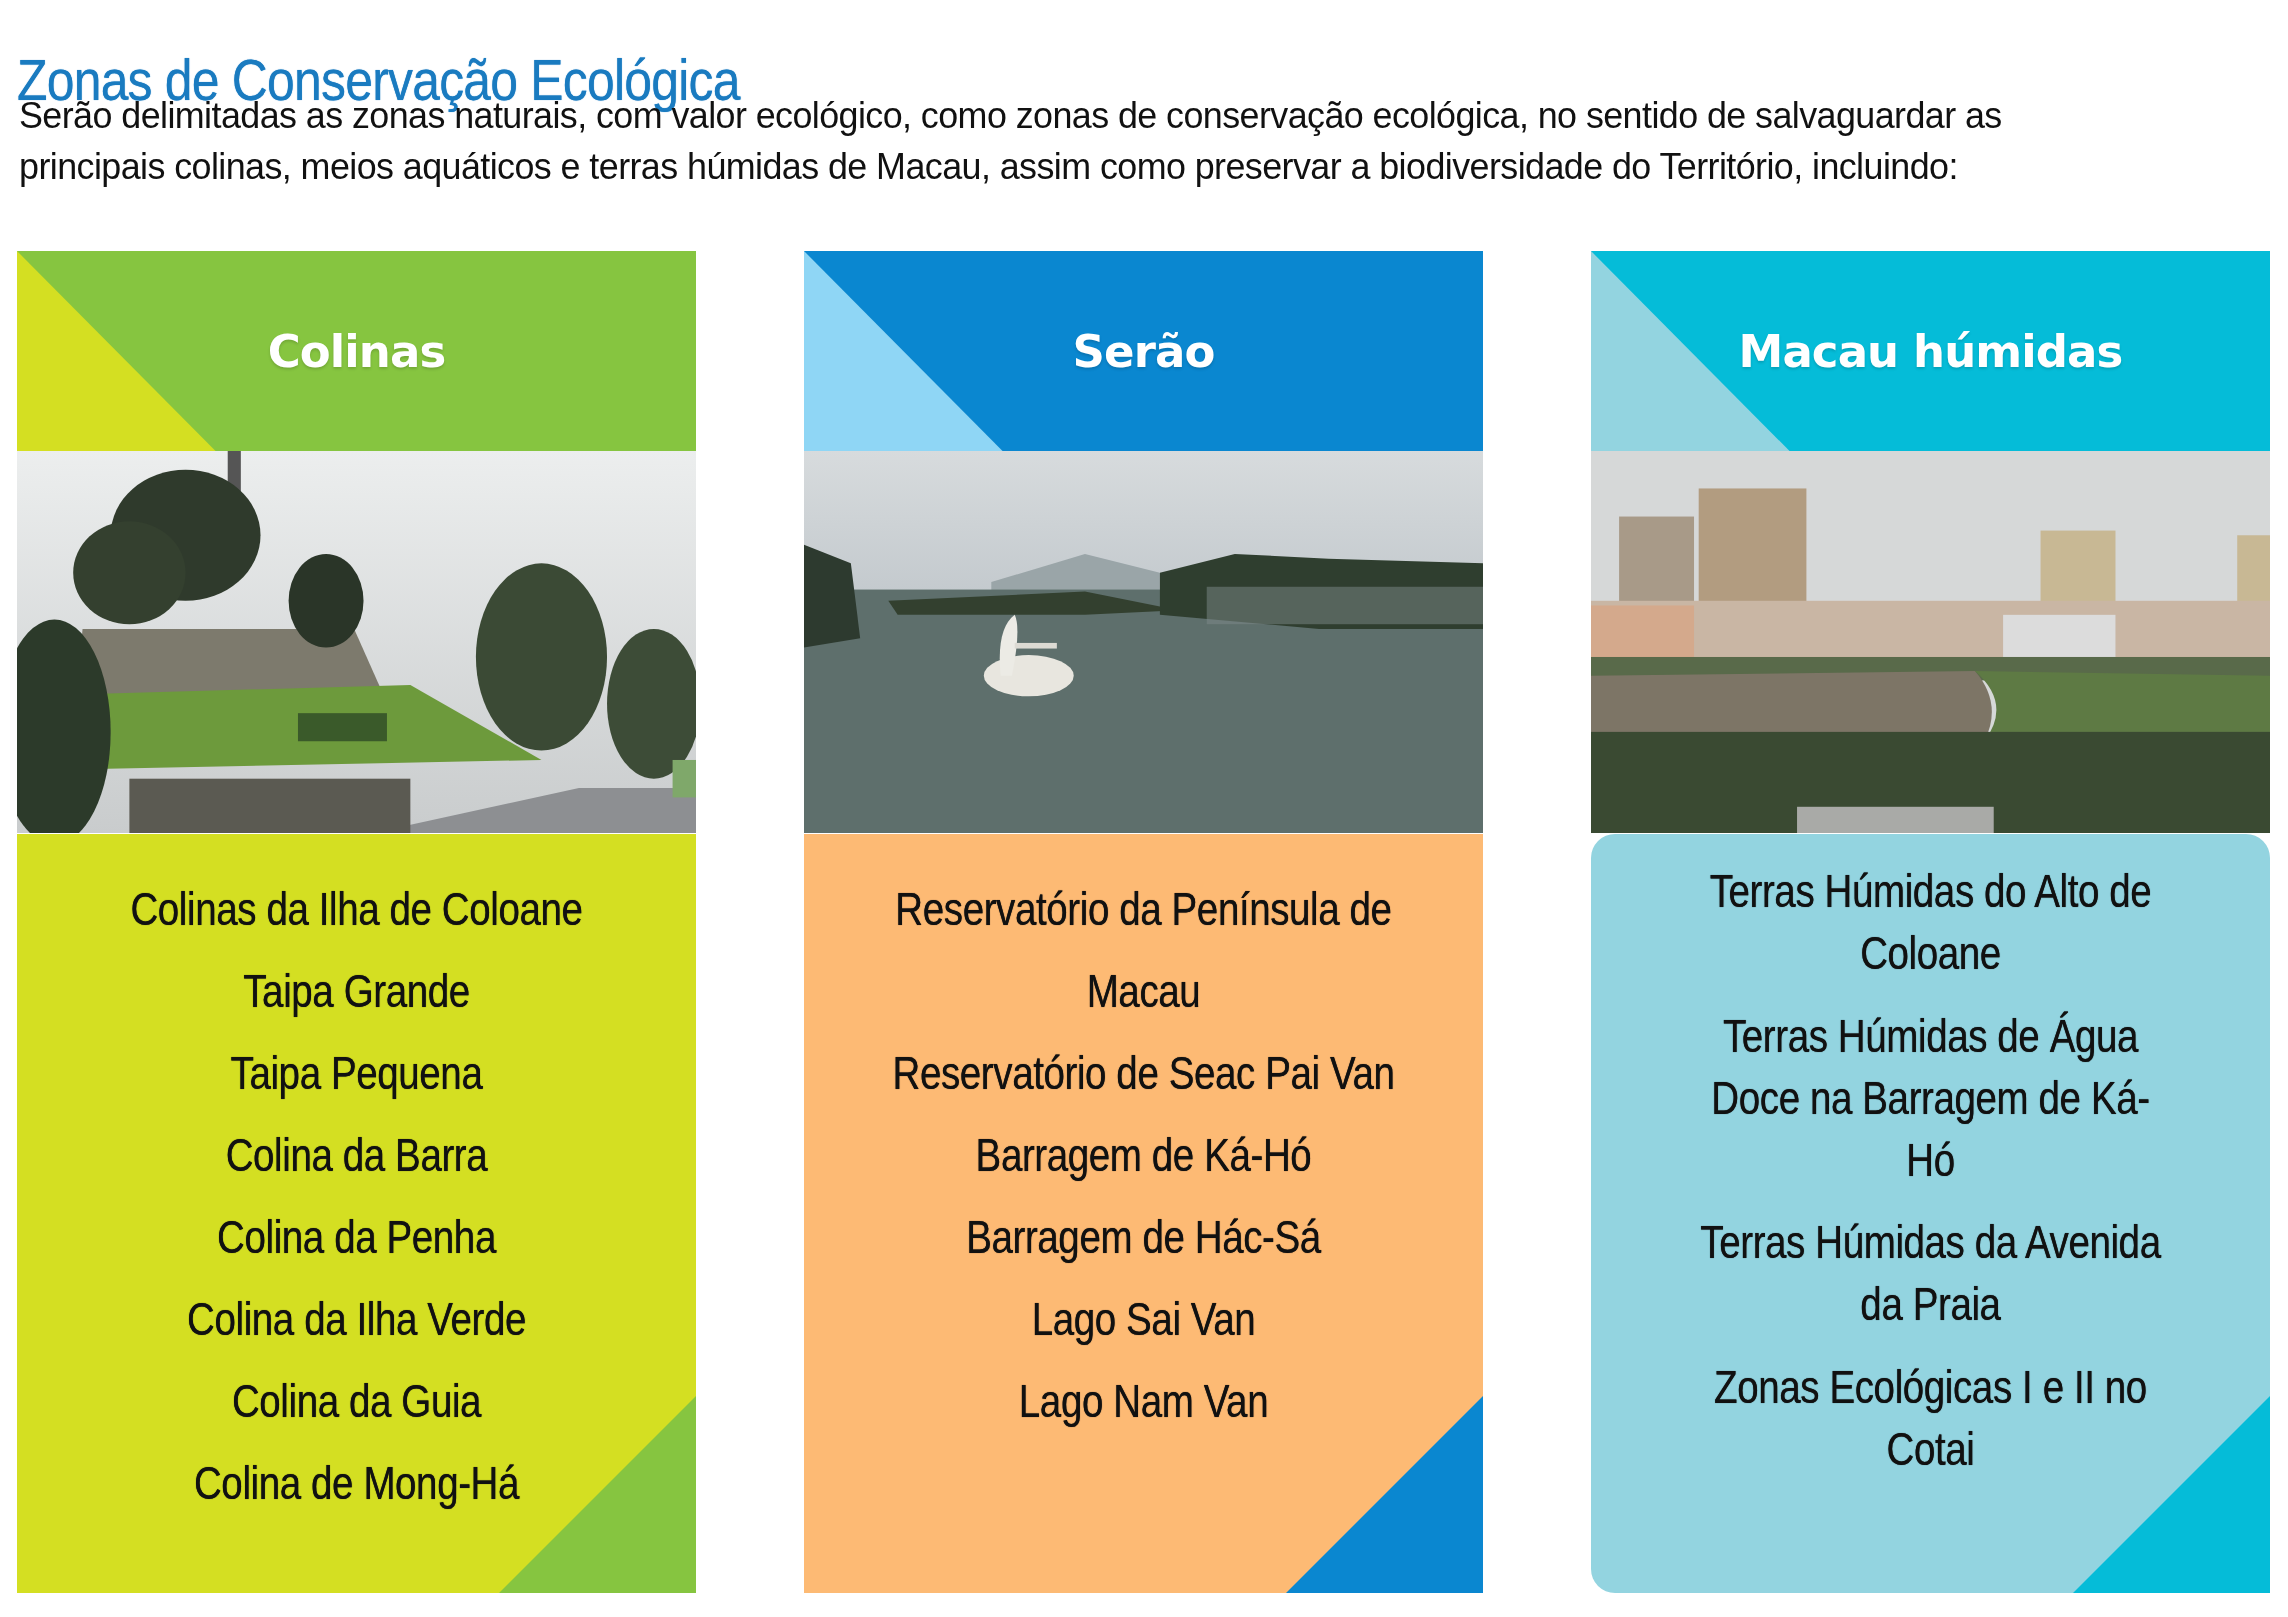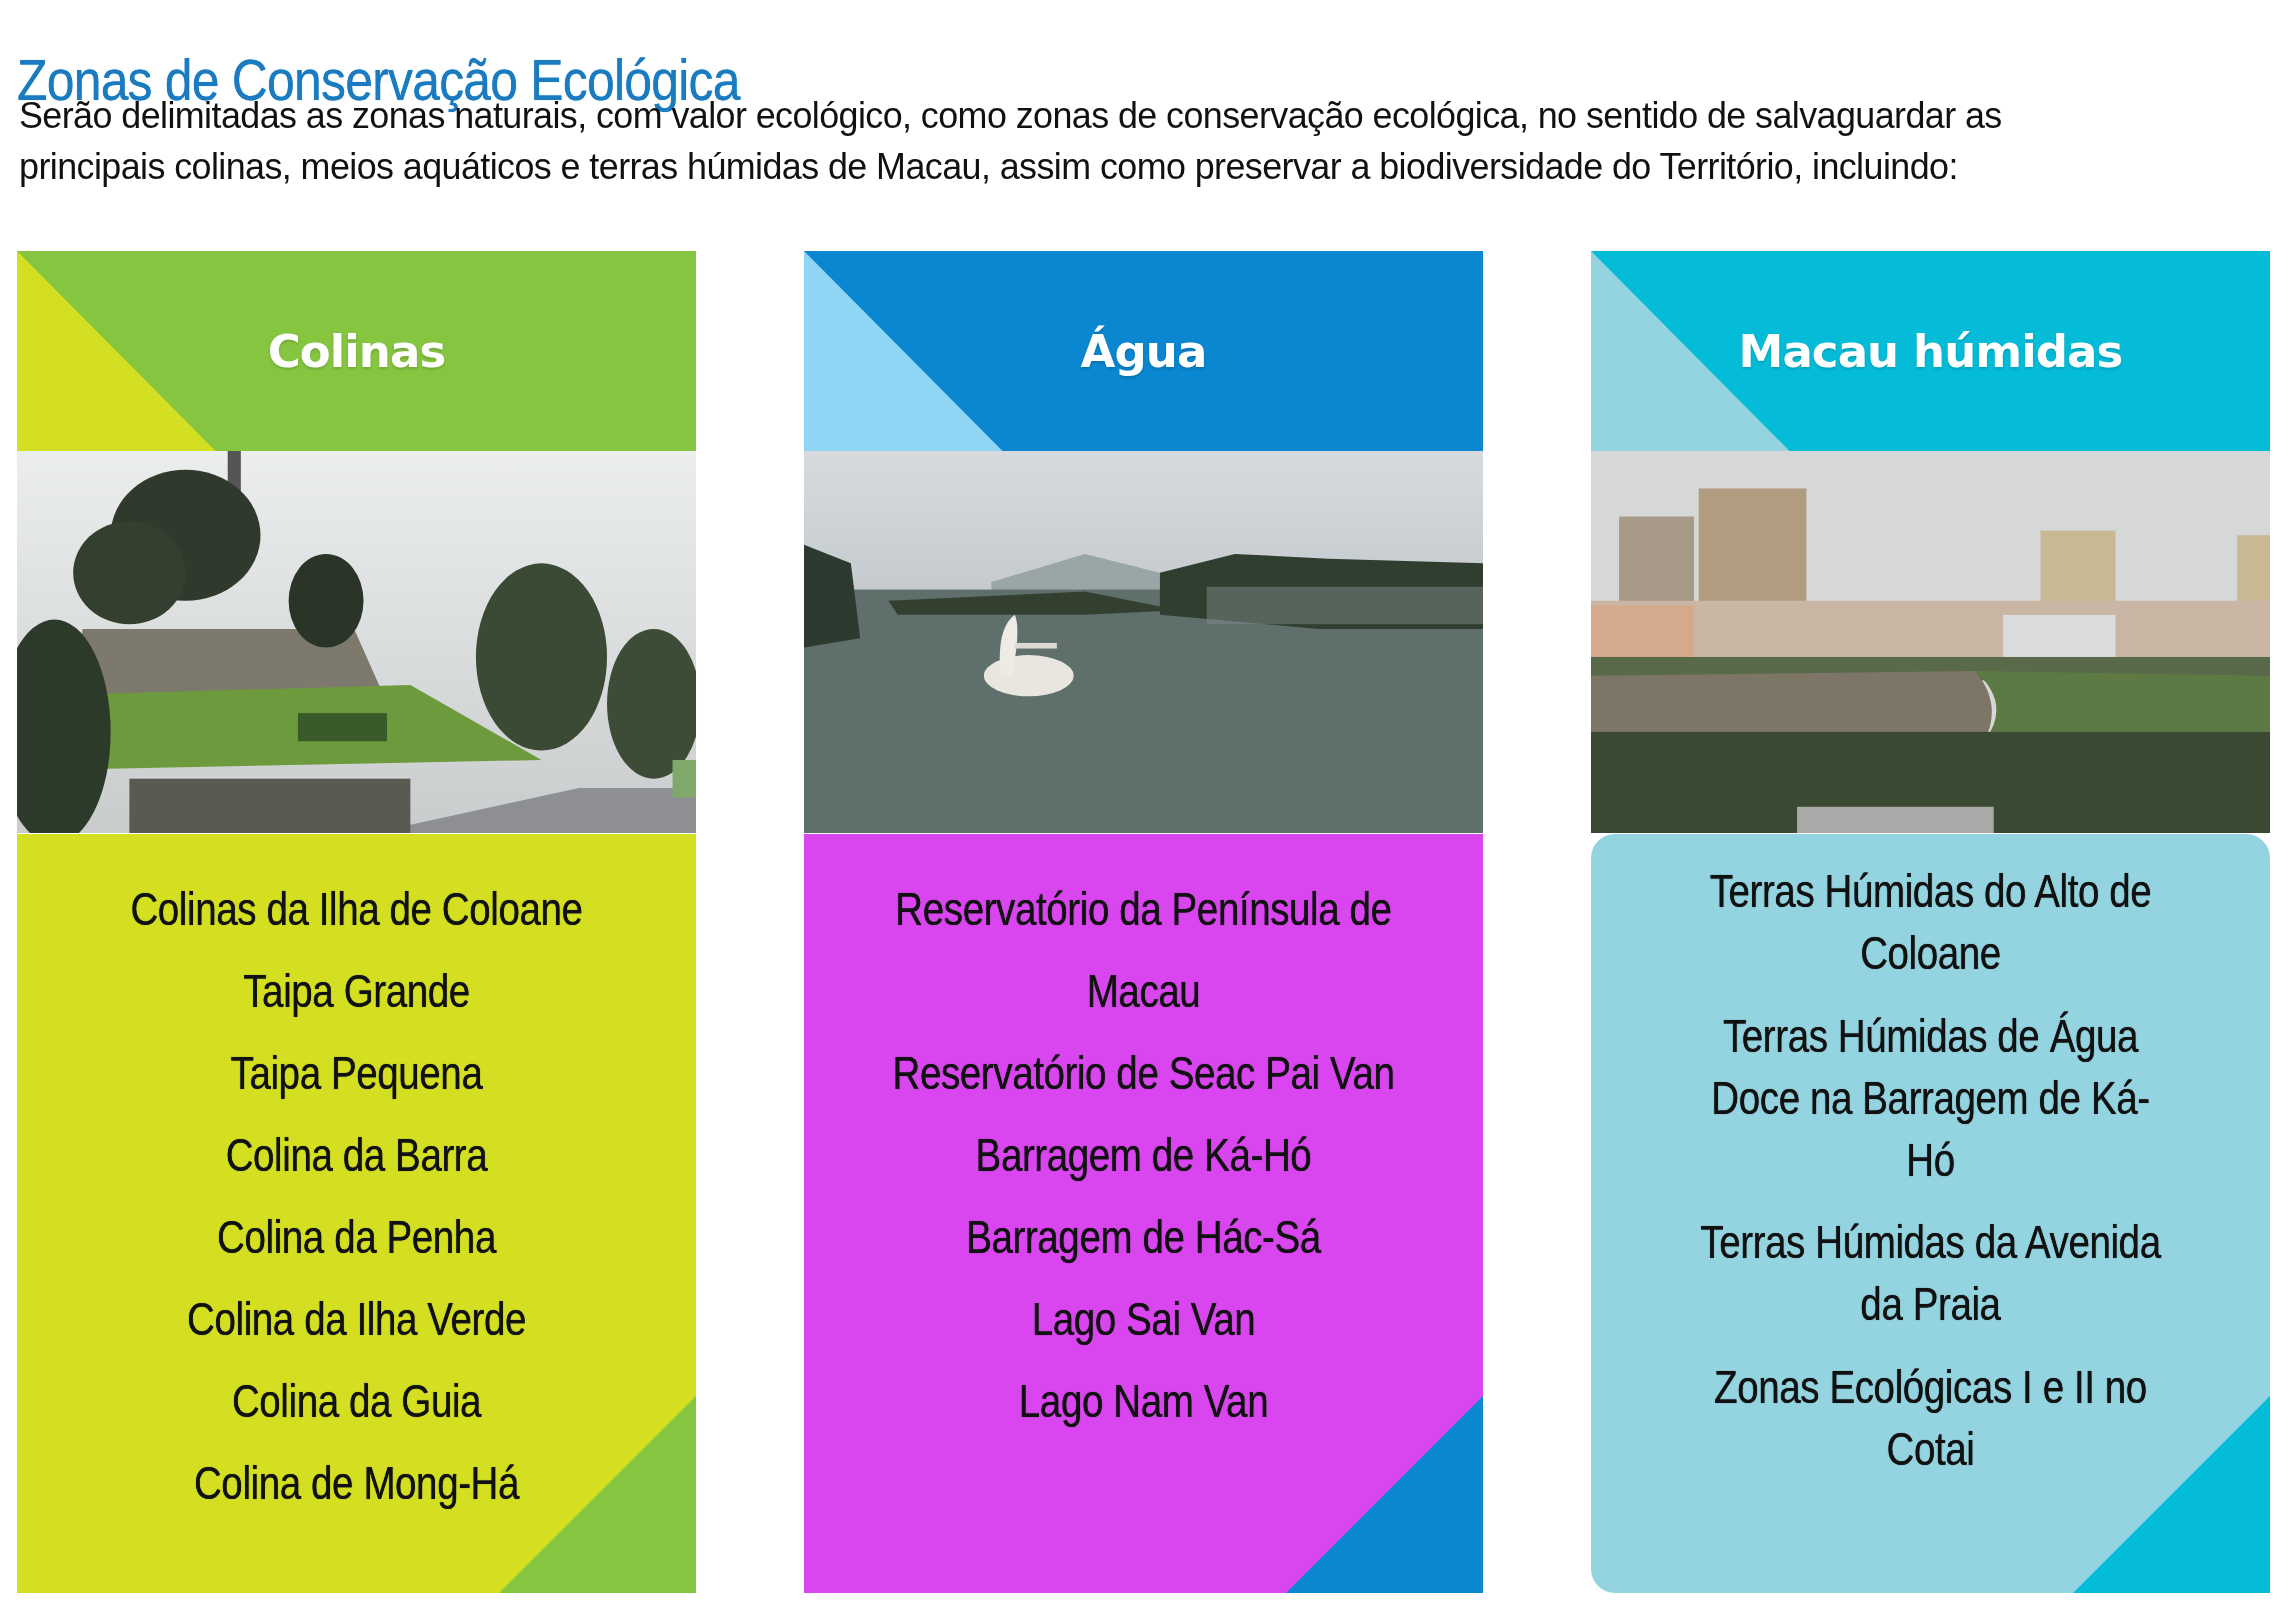--- a/index.html
+++ b/index.html
@@ -106,21 +106,21 @@
     </ul>
   </div>
 </section>
 
 <section class="card" id="card-aguas">
   <div class="header">
     <svg class="tri" viewBox="0 0 725 214" preserveAspectRatio="none">
       <rect x="0" y="0" width="725" height="214" fill="#0a87d0"></rect>
       <polygon points="0,0 0,214 212,214" fill="#8fd6f5"></polygon>
     </svg>
-    <div class="label">Água</div>
+    <div class="label">Serão</div>
   </div>
   <div class="photo">
     <svg viewBox="0 0 725 408" preserveAspectRatio="none">
       <defs>
         <linearGradient id="sky2" x1="0" y1="0" x2="0" y2="1">
           <stop offset="0" stop-color="#d7dbdd"></stop>
             <stop offset="1" stop-color="#c4cace"></stop>
         </linearGradient>
       </defs>
       <rect width="725" height="150" fill="url(#sky2)"></rect>
@@ -128,21 +128,21 @@
       <rect x="0" y="148" width="725" height="260" fill="#5e6f6c"></rect>
       <polygon points="0,100 50,120 60,200 0,210" fill="#2d3a2f"></polygon>
       <polygon points="90,160 300,150 400,170 300,175 100,175" fill="#33402f"></polygon>
       <polygon points="380,130 460,110 560,115 725,120 725,190 550,190 380,175" fill="#2f3e2f"></polygon>
       <rect x="430" y="145" width="295" height="40" fill="#7d8a8a" opacity="0.5"></rect>
       <ellipse cx="240" cy="240" rx="48" ry="22" fill="#e8e6df"></ellipse>
       <path d="M210 240 Q205 190 225 175 Q232 190 222 240 Z" fill="#ecebe5"></path>
       <rect x="225" y="205" width="45" height="6" fill="#dcdad3"></rect>
     </svg>
   </div>
-  <div class="list" style="background:#d946ef;">
+  <div class="list" style="background:#fdba74;">
     <svg class="corner" viewBox="0 0 210 210">
         <polygon points="210,0 210,210 0,210" fill="#0a87d0"></polygon>
       </svg>
     <ul>
       <li>Reservatório da Península de Macau</li>
       <li>Reservatório de Seac Pai Van</li>
       <li>Barragem de Ká-Hó</li>
       <li>Barragem de Hác-Sá</li>
       <li>Lago Sai Van</li>
       <li>Lago Nam Van</li>

